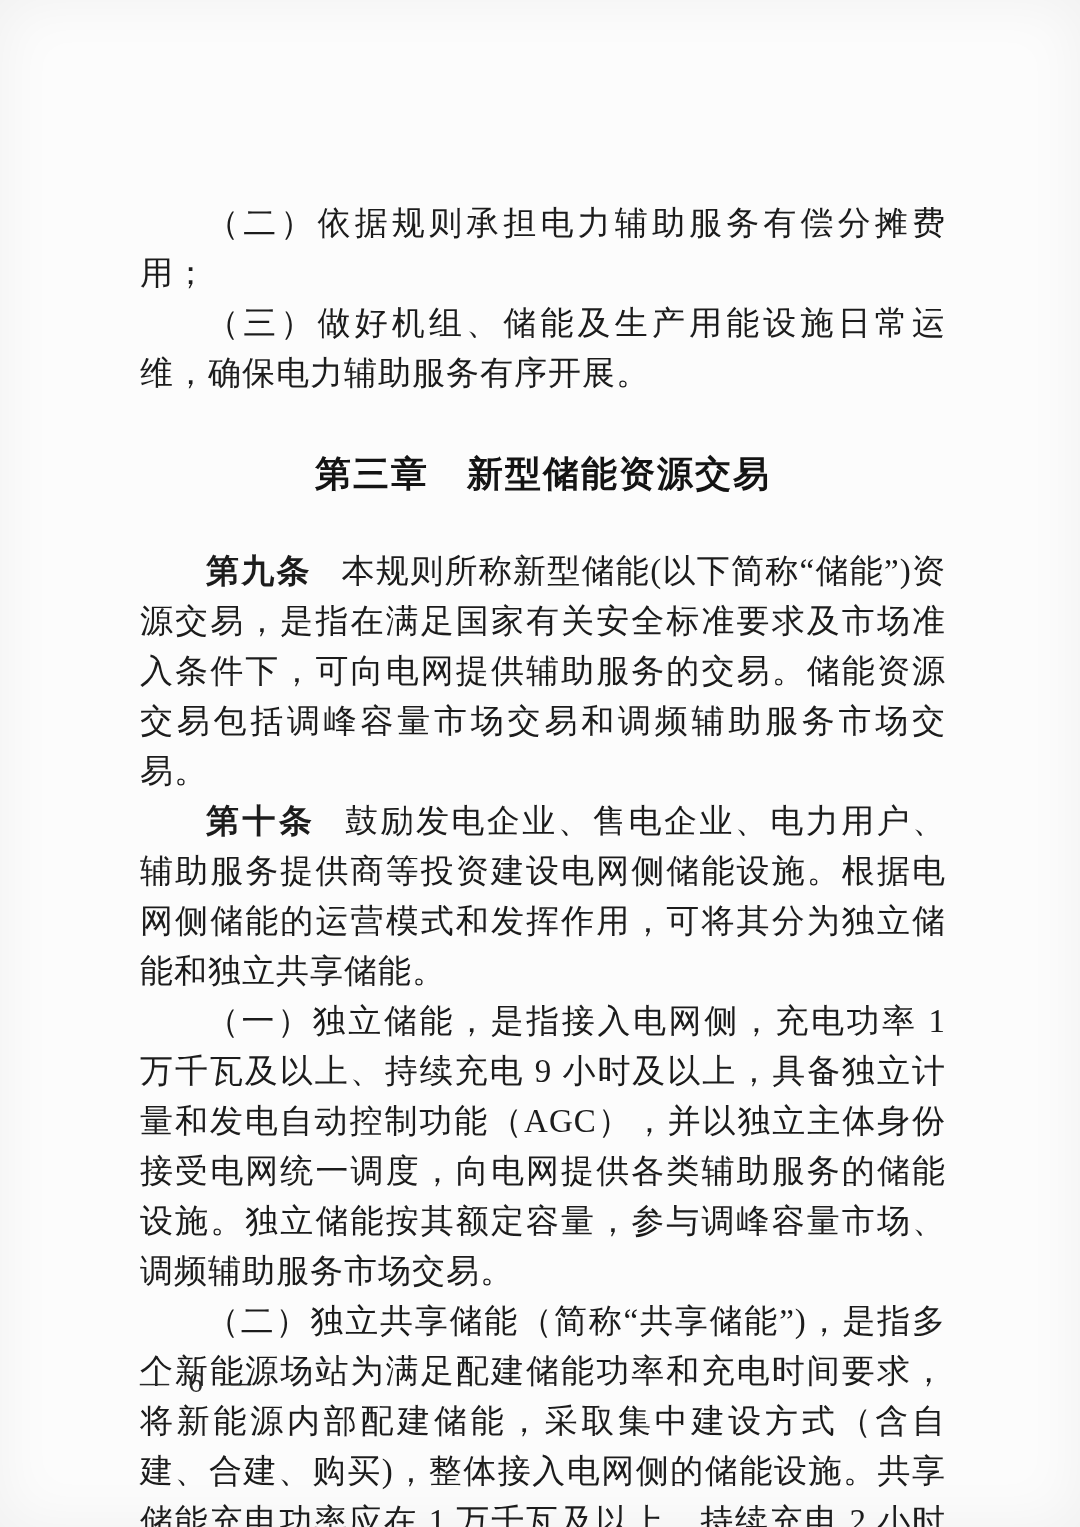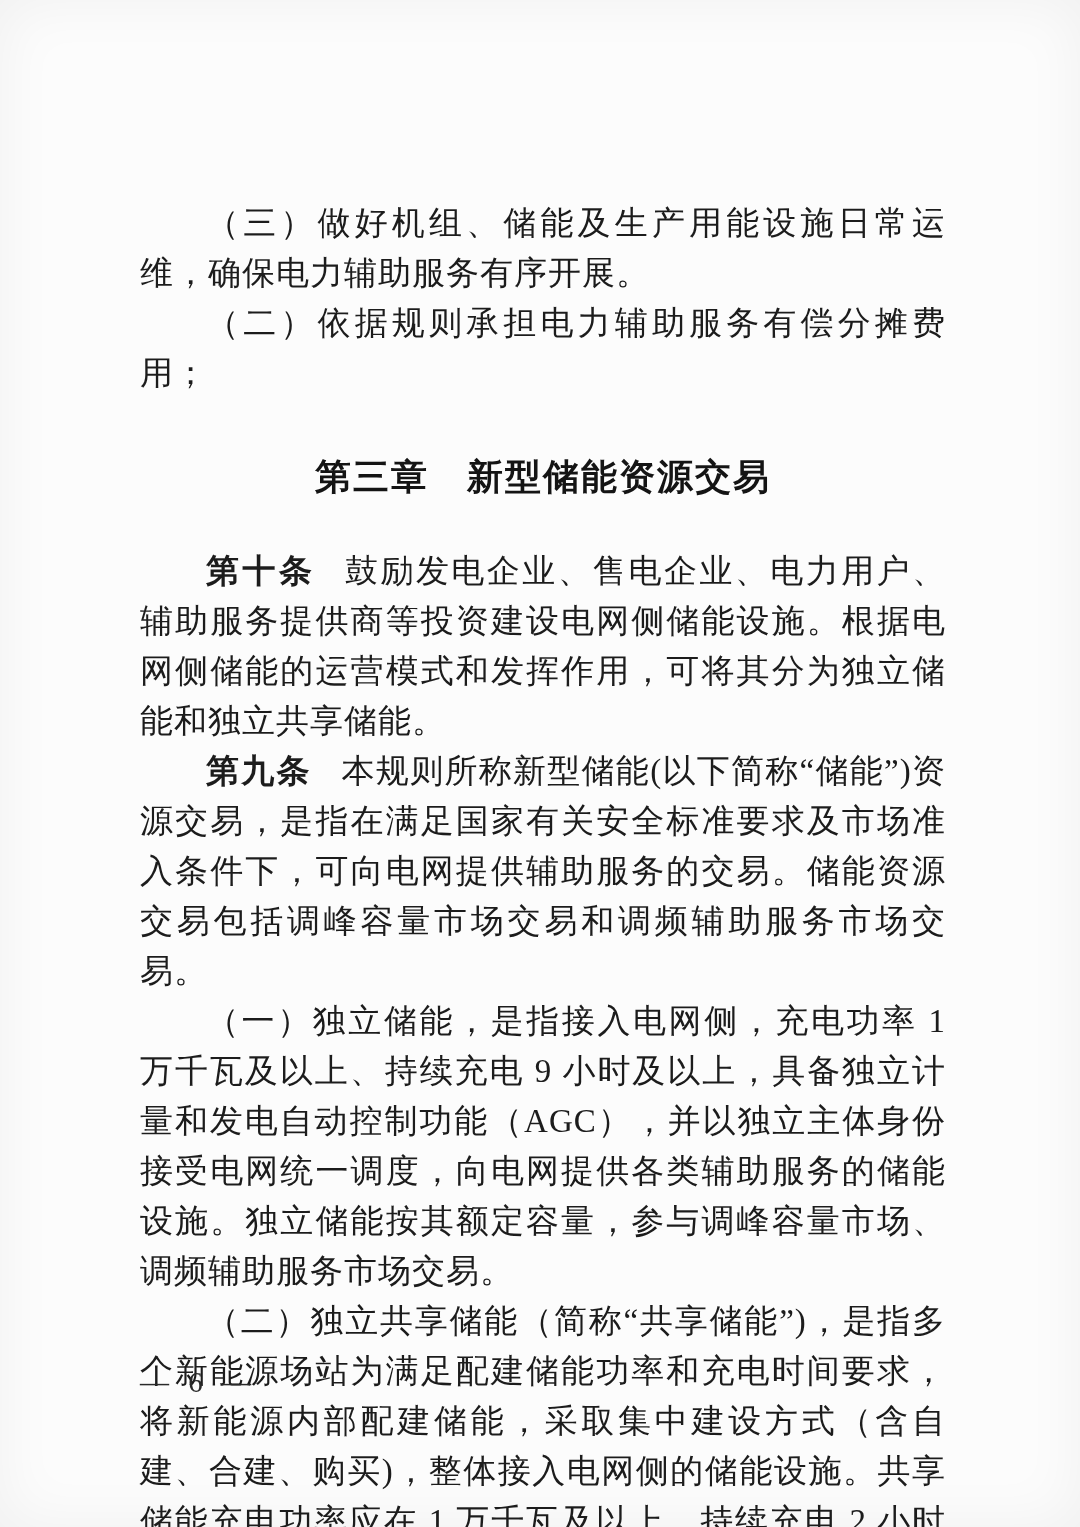--- a/index.html
+++ b/index.html
@@ -32,21 +32,21 @@
     text-align: justify;
     text-indent: 2em;
   }
   .chapter-heading {
     margin: 54px 0 44px 0;
     font-size: 36px;
     line-height: 50px;
     font-weight: bold;
     text-align: center;
     text-indent: 0;
-    font-family: Liberation Serif, serif;
+    font-family: Liberation Mono, monospace;
     letter-spacing: 2px;
     color: #141414;
   }
   .article-lead {
     font-weight: bold;
     font-family: "Liberation Sans", "DejaVu Sans", sans-serif;
     margin-right: 0.9em;
     letter-spacing: 2px;
   }
   .footer {
@@ -57,32 +57,32 @@
     letter-spacing: 6px;
     color: #2a2a2a;
   }
 </style>
 </head>
 <body>
 
 <div class="page">
   <div class="content">
 
+    <p class="para">（二）依据规则承担电力辅助服务有偿分摊费用；</p>
+
     <p class="para">（三）做好机组、储能及生产用能设施日常运维，确保电力辅助服务有序开展。</p>
-
-    <p class="para">（二）依据规则承担电力辅助服务有偿分摊费用；</p>
 
     <h2 class="para chapter-heading">第三章　新型储能资源交易</h2>
 
     <p class="para">
-      <span class="article-lead">第十条</span><span>鼓励发电企业、售电企业、电力用户、辅助服务提供商等投资建设电网侧储能设施。根据电网侧储能的运营模式和发挥作用，可将其分为独立储能和独立共享储能。</span>
+      <span class="article-lead">第九条</span><span>本规则所称新型储能(以下简称“储能”)资源交易，是指在满足国家有关安全标准要求及市场准入条件下，可向电网提供辅助服务的交易。储能资源交易包括调峰容量市场交易和调频辅助服务市场交易。</span>
     </p>
 
     <p class="para">
-      <span class="article-lead">第九条</span><span>本规则所称新型储能(以下简称“储能”)资源交易，是指在满足国家有关安全标准要求及市场准入条件下，可向电网提供辅助服务的交易。储能资源交易包括调峰容量市场交易和调频辅助服务市场交易。</span>
+      <span class="article-lead">第十条</span><span>鼓励发电企业、售电企业、电力用户、辅助服务提供商等投资建设电网侧储能设施。根据电网侧储能的运营模式和发挥作用，可将其分为独立储能和独立共享储能。</span>
     </p>
 
     <p class="para">（一）独立储能，是指接入电网侧，充电功率 1 万千瓦及以上、持续充电 9 小时及以上，具备独立计量和发电自动控制功能（AGC），并以独立主体身份接受电网统一调度，向电网提供各类辅助服务的储能设施。独立储能按其额定容量，参与调峰容量市场、调频辅助服务市场交易。</p>
 
     <p class="para">（二）独立共享储能（简称“共享储能”)，是指多个新能源场站为满足配建储能功率和充电时间要求，将新能源内部配建储能，采取集中建设方式（含自建、合建、购买)，整体接入电网侧的储能设施。共享储能充电功率应在 1 万千瓦及以上、持续充电 2 小时及以上，具备独立计量和发电自动控制功能（AGC)，并以</p>
 
   </div>
 
   <div class="footer">— 6 —</div>
 </div>

